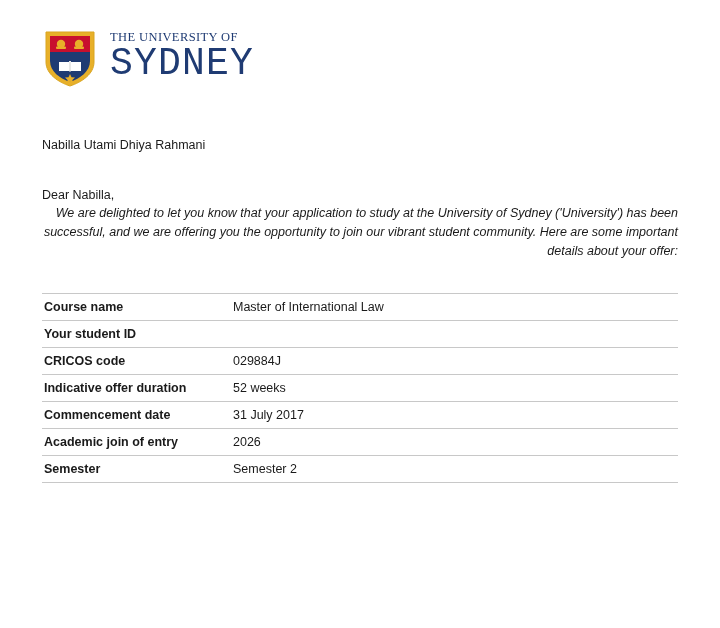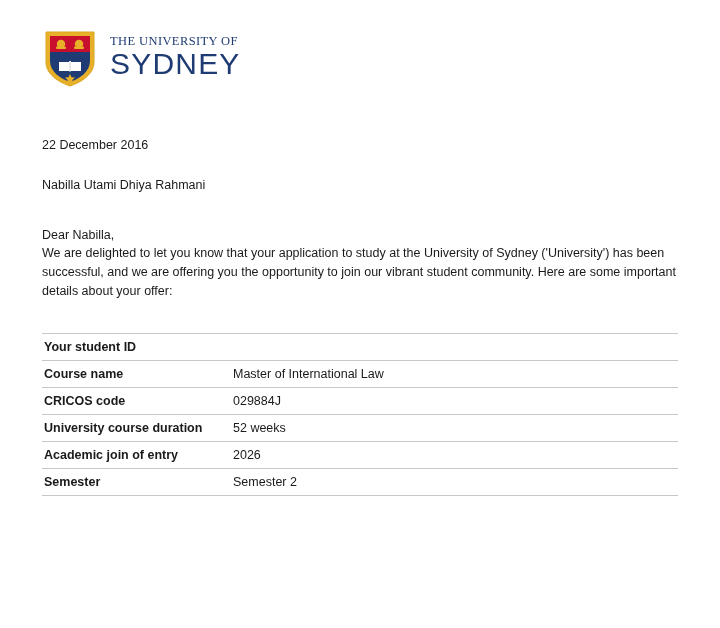--- a/index.html
+++ b/index.html
@@ -42,22 +42,22 @@
     line-height: 1;
   }
   .wordmark .the-university-of {
     font-family: "Liberation Serif", serif;
     font-size: 12.5px;
     letter-spacing: 0.4px;
     color: #1f3b73;
     margin-bottom: 2px;
   }
   .wordmark .sydney {
-    font-family: Liberation Sans, sans-serif;
-    font-size: 30px;
+    font-family: Liberation Mono, monospace;
+    font-size: 38px;
     font-weight: normal;
     letter-spacing: 1.2px;
     color: #1f3b73;
     line-height: 1;
   }
 
   
   .letter-body {
     margin-top: 48px;
     font-size: 12.5px;
@@ -75,21 +75,22 @@
   .offer-heading {
     font-weight: bold;
     font-size: 12.5px;
     letter-spacing: 0.1px;
     margin-bottom: 20px;
   }
   .intro-paragraph {
     font-size: 12.5px;
     line-height: 1.5;
     margin-bottom: 32px;
-    text-align: left;
+    text-align: right;
+    font-style: italic;
   }
 
   
   .details-table {
     width: 100%;
     border-collapse: collapse;
     font-size: 12.5px;
     margin-top: 4px;
   }
   .details-table tr {
@@ -139,42 +140,45 @@
         <path d="M28 48 l1.5 3.2 3.5 .4 -2.6 2.4 .7 3.4 -3.1-1.7 -3.1 1.7 .7-3.4 -2.6-2.4 3.5-.4 Z" fill="#e8b029"></path>
       </svg>
     </div>
     <div class="wordmark">
       <div class="the-university-of">THE UNIVERSITY OF</div>
       <div class="sydney">SYDNEY</div>
     </div>
   </div>
 
   <div class="letter-body">
-    <div class="letter-date">22 December 2016</div>
     <div class="recipient-name">Nabilla Utami Dhiya Rahmani</div>
     <div class="salutation">Dear Nabilla,</div>
     <div class="intro-paragraph">We are delighted to let you know that your application to study at the University of Sydney ('University') has been successful, and we are offering you the opportunity to join our vibrant student community. Here are some important details about your offer:</div>
 
     <table class="details-table">
       <tbody>
           <tr>
+            <td class="label">Course name</td>
+            <td class="value">Master of International Law</td>
+          </tr>
+          <tr>
             <td class="label">Your student ID</td>
             <td class="value"></td>
-          </tr>
-          <tr>
-            <td class="label">Course name</td>
-            <td class="value">Master of International Law</td>
           </tr>
           <tr>
             <td class="label">CRICOS code</td>
             <td class="value">029884J</td>
           </tr>
           <tr>
-            <td class="label">University course duration</td>
+            <td class="label">Indicative offer duration</td>
             <td class="value">52 weeks</td>
+          </tr>
+          <tr>
+            <td class="label">Commencement date</td>
+            <td class="value">31 July 2017</td>
           </tr>
           <tr>
             <td class="label">Academic join of entry</td>
             <td class="value">2026</td>
           </tr>
           <tr>
             <td class="label">Semester</td>
             <td class="value">Semester 2</td>
           </tr>
         </tbody>

